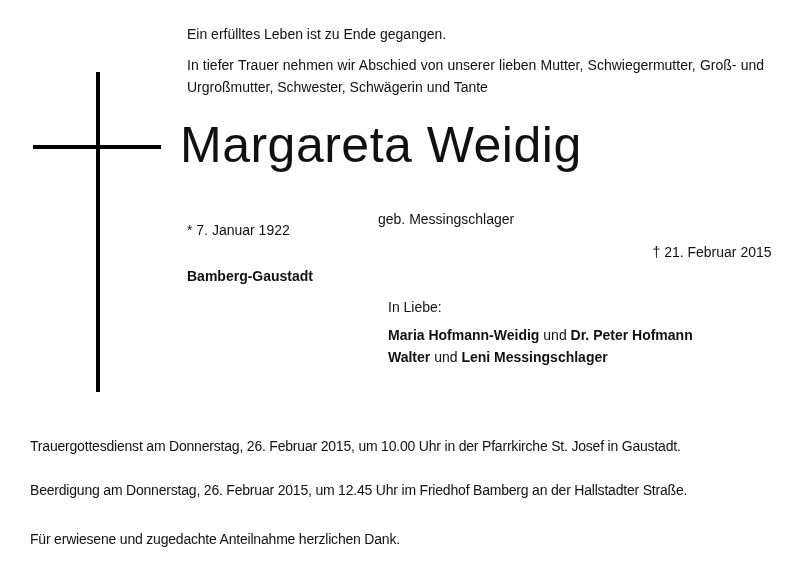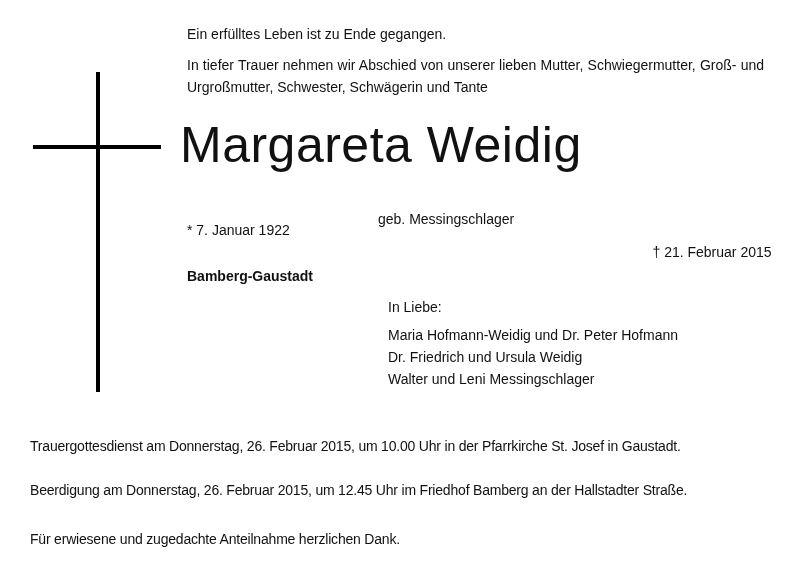--- a/index.html
+++ b/index.html
@@ -5,21 +5,21 @@
   html, body { margin:0; padding:0; }
   body { width:800px; height:568px; background:#ffffff; color:#111111;
          font-family:"Liberation Sans", sans-serif; position:relative; overflow:hidden; }
   .abs { position:absolute; }
   .txt { font-size:14px; line-height:22px; }
   .just { text-align:justify; text-align-last:left; }
   .cross-v { left:96px; top:72px; width:4px; height:320px; background:#000; }
   .cross-h { left:33px; top:145px; width:128px; height:4px; background:#000; }
   .name { left:180px; top:112px; width:590px; font-size:50px; line-height:66px;
           letter-spacing:0.5px; }
-  b { font-weight:normal; }
+  b { font-weight:bold; }
 </style>
 </head>
 <body>
 
 <div>
   <div class="abs cross-v"></div>
   <div class="abs cross-h"></div>
 </div>
 
 <div class="abs txt" style="left:187px;top:23px;width:580px;">Ein erfülltes Leben ist zu Ende gegangen.</div>
@@ -32,21 +32,20 @@
 
 <div class="abs txt" style="left:187px;top:219px;">* 7. Januar 1922</div>
 <div class="abs txt" style="left:636px;top:219px;width:152px;text-align:center;margin-top:22px;">† 21. Februar 2015</div>
 
 <div class="abs txt" style="left:187px;top:265px;font-weight:bold;">Bamberg-Gaustadt</div>
 
 <div class="abs txt" style="left:388px;top:296px;">In Liebe:</div>
 
 <div class="abs txt" style="left:388px;top:324px;width:390px;">
   <div><b>Maria Hofmann-Weidig</b><span> und </span><b>Dr. Peter Hofmann</b><span></span></div>
-  <div><b>Dr. Friedrich</b><span> und </span><b>Ursula Weidig</b><span></span></div>
   <div><b>Walter</b><span> und </span><b>Leni Messingschlager</b><span></span></div>
 </div>
 
 <div class="abs txt just" style="left:30px;top:435px;width:740px;letter-spacing:-0.2px;">Trauergottesdienst am Donnerstag, 26. Februar 2015, um 10.00 Uhr in der Pfarrkirche St. Josef in Gaustadt.</div>
 
 <div class="abs txt just" style="left:30px;top:479px;width:740px;letter-spacing:-0.2px;">Beerdigung am Donnerstag, 26. Februar 2015, um 12.45 Uhr im Friedhof Bamberg an der Hallstadter Straße.</div>
 
 <div class="abs txt" style="left:30px;top:528px;width:740px;letter-spacing:-0.2px;">Für erwiesene und zugedachte Anteilnahme herzlichen Dank.</div>
 
 </body></html>

